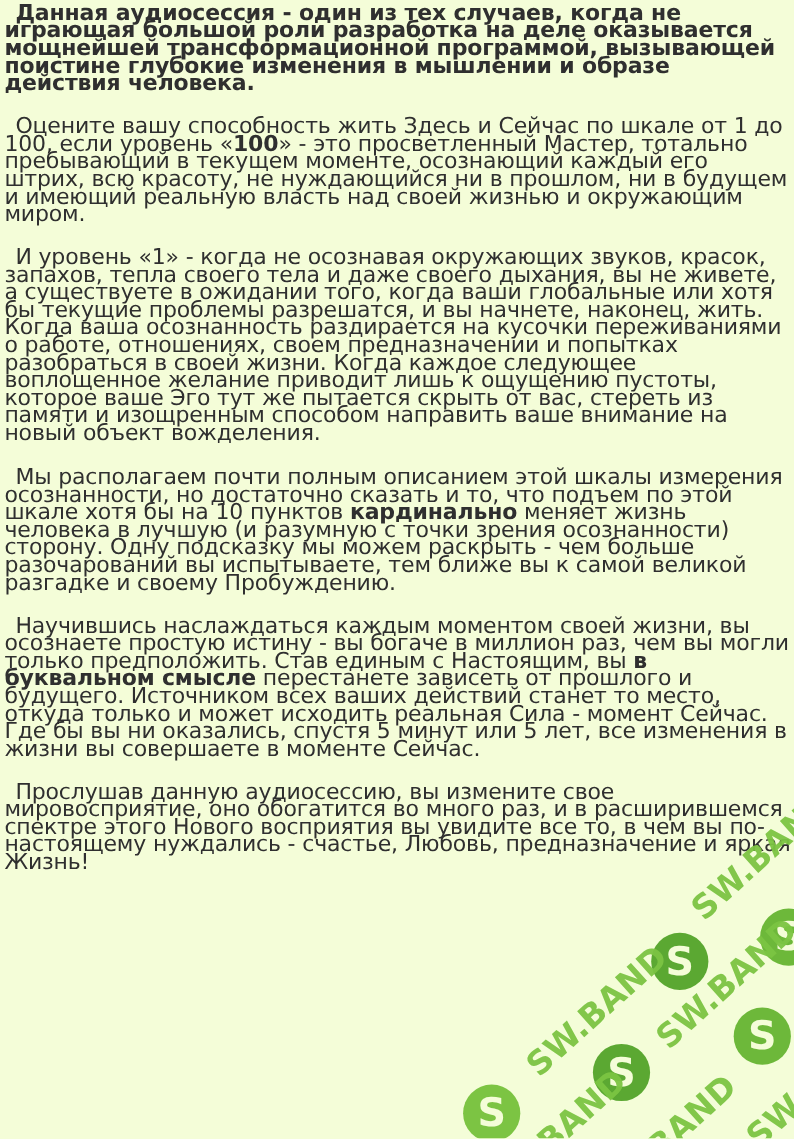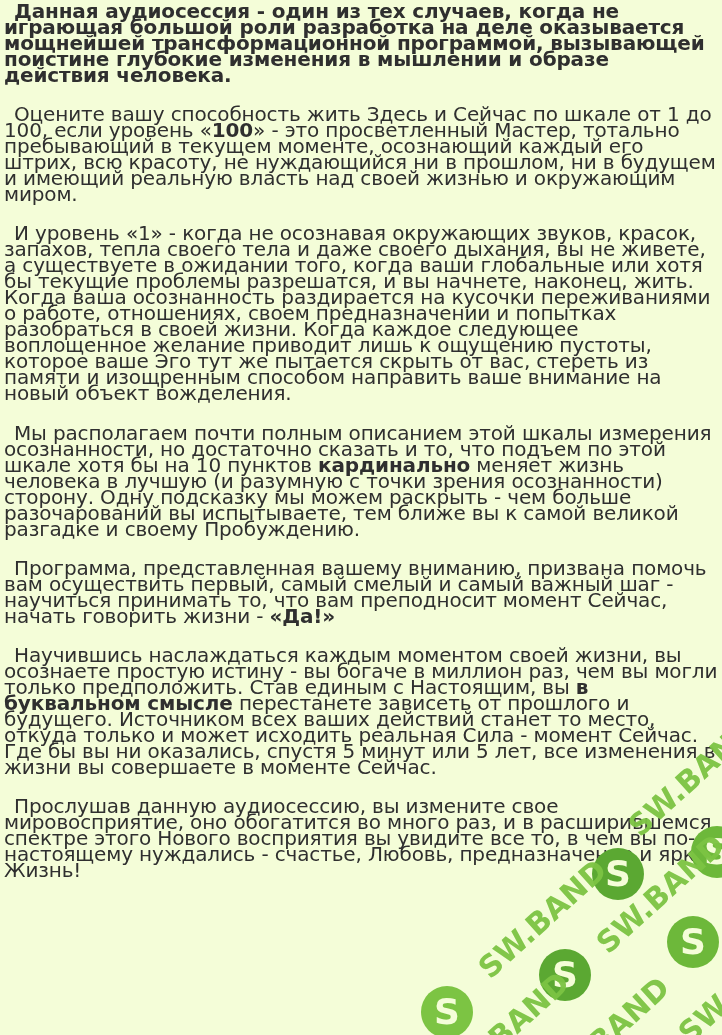--- a/index.html
+++ b/index.html
@@ -45,21 +45,20 @@
     }
   </style>
 </head>
 <body>
 
 <div class="doc" id="doc">
     <p class="para bold-para"><span class="indent"></span><span>Данная аудиосессия - один из тех случаев, когда не играющая большой роли разработка на деле оказывается мощнейшей трансформационной программой, вызывающей поистине глубокие изменения в мышлении и образе действия человека.</span></p>
     <p class="para italic-para"><span class="indent"></span><span>Оцените вашу способность жить Здесь и Сейчас по шкале от 1 до 100, если уровень «</span><b class="inline-bold">100</b><span>» - это просветленный Мастер, тотально пребывающий в текущем моменте, осознающий каждый его штрих, всю красоту, не нуждающийся ни в прошлом, ни в будущем и имеющий реальную власть над своей жизнью и окружающим миром.</span></p>
     <p class="para italic-para"><span class="indent"></span><span>И уровень «1» - когда не осознавая окружающих звуков, красок, запахов, тепла своего тела и даже своего дыхания, вы не живете, а существуете в ожидании того, когда ваши глобальные или хотя бы текущие проблемы разрешатся, и вы начнете, наконец, жить. Когда ваша осознанность раздирается на кусочки переживаниями о работе, отношениях, своем предназначении и попытках разобраться в своей жизни. Когда каждое следующее воплощенное желание приводит лишь к ощущению пустоты, которое ваше Эго тут же пытается скрыть от вас, стереть из памяти и изощренным способом направить ваше внимание на новый объект вожделения.</span></p>
     <p class="para"><span class="indent"></span><span>Мы располагаем почти полным описанием этой шкалы измерения осознанности, но достаточно сказать и то, что подъем по этой шкале хотя бы на 10 пунктов </span><b class="inline-bold">кардинально</b><span> меняет жизнь человека в лучшую (и разумную с точки зрения осознанности) сторону. Одну подсказку мы можем раскрыть - чем больше разочарований вы испытываете, тем ближе вы к самой великой разгадке и своему Пробуждению.</span></p>
-    <p class="para"><span class="indent"></span><span>Программа, представленная вашему вниманию, призвана помочь вам осуществить первый, самый смелый и самый важный шаг - научиться принимать то, что вам преподносит момент Сейчас, начать говорить жизни - </span><b class="inline-bold">«Да!»</b></p>
     <p class="para"><span class="indent"></span><span>Научившись наслаждаться каждым моментом своей жизни, вы осознаете простую истину - вы богаче в миллион раз, чем вы могли только предположить. Став единым с Настоящим, вы </span><b class="inline-bold">в буквальном смысле</b><span> перестанете зависеть от прошлого и будущего. Источником всех ваших действий станет то место, откуда только и может исходить реальная Сила - момент Сейчас. Где бы вы ни оказались, спустя 5 минут или 5 лет, все изменения в жизни вы совершаете в моменте Сейчас.</span></p>
     <p class="para"><span class="indent"></span><span>Прослушав данную аудиосессию, вы измените свое мировосприятие, оно обогатится во много раз, и в расширившемся спектре этого Нового восприятия вы увидите все то, в чем вы по-настоящему нуждались - счастье, Любовь, предназначение и яркая Жизнь!</span></p>
   </div>
 
 <svg class="watermark" viewBox="0 0 722 1035" xmlns="http://www.w3.org/2000/svg">
   <defs>
     <g id="wm-circle">
       <circle cx="0" cy="0" r="26"></circle>
       <text x="0" y="12" text-anchor="middle" font-family="DejaVu Sans, sans-serif" font-weight="bold" font-size="36" fill="#f4fdd8">S</text>
     </g>

